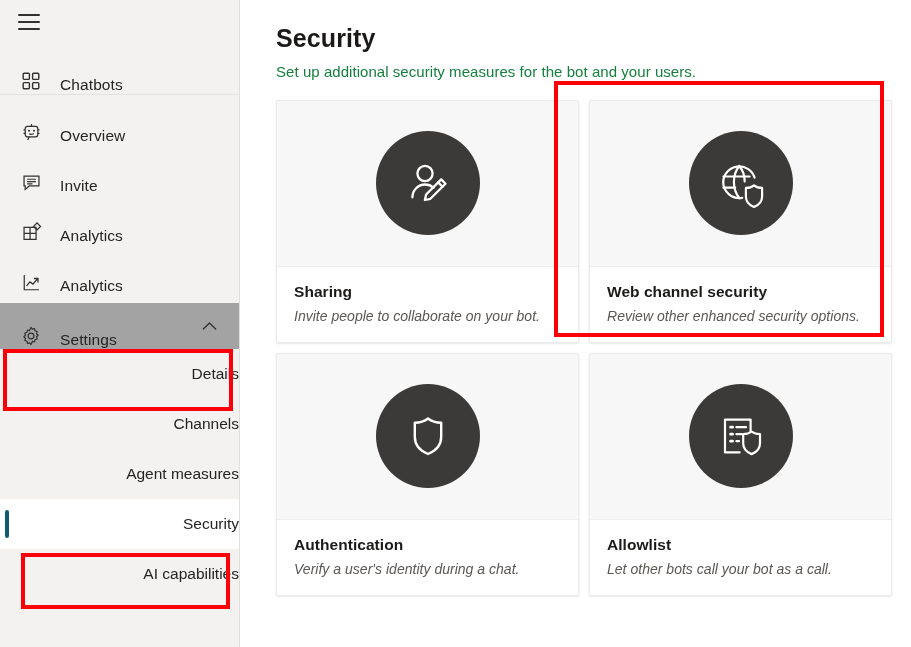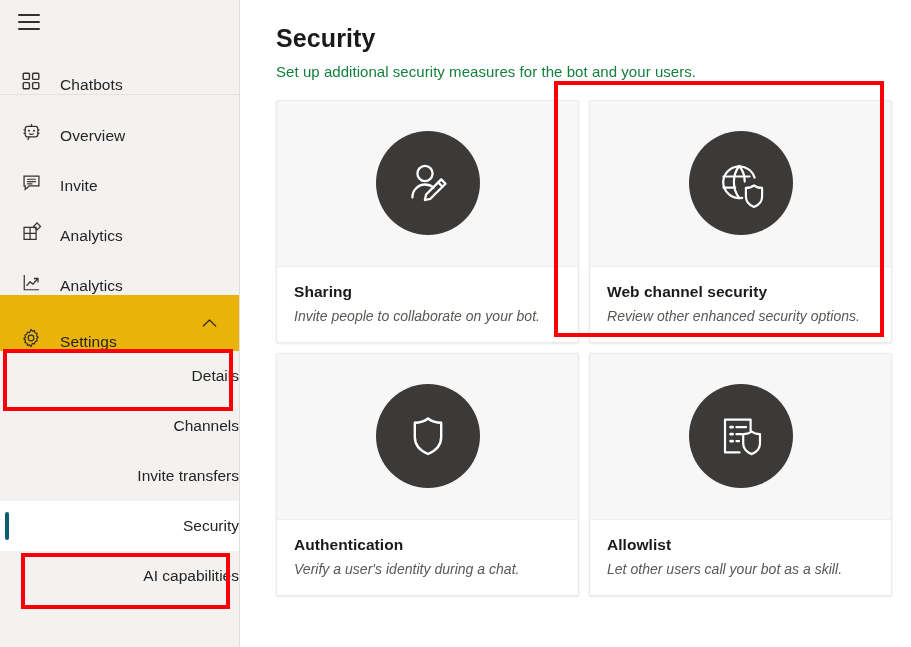--- a/index.html
+++ b/index.html
@@ -63,22 +63,23 @@
     white-space: nowrap;
   }
   .nav-sep {
     height: 1px;
     background: #e4e2e0;
     margin: 0;
   }
 
   
   .nav-item.settings-row {
-    background: #eab308;
-    height: 56px;
+    background: #a3a3a3;
+    height: 46px;
+    margin-top: 8px;
   }
   .nav-item.settings-row .lbl { font-size: 15.5px; }
   .chev {
     position: absolute;
     right: 22px;
     top: 50%;
     transform: translateY(-50%);
     color: #323130;
     display: flex;
   }
@@ -285,21 +286,21 @@
       </span>
     </div>
 
     <div class="sub-item">
       <span>Details</span>
     </div>
     <div class="sub-item">
       <span>Channels</span>
     </div>
     <div class="sub-item">
-      <span>Invite transfers</span>
+      <span>Agent measures</span>
     </div>
     <div class="sub-item selected">
       <span class="sel-bar"></span>
       <span>Security</span>
     </div>
     <div class="sub-item">
       <span>AI capabilities</span>
     </div>
 
     <div class="redbox" style="left:3px; top:349px; width:230px; height:62px;"></div>
@@ -375,21 +376,21 @@
                 <path d="M12 11.6h25.6v11.2M12 11.6v32.8h14.6"></path>
                 <path d="M17.6 19.2h2M17.6 26.2h2M17.6 33.2h2" stroke-width="2.8"></path>
                 <path d="M23.4 19.2h9.6M23.4 26.2h5.2M23.4 33.2h2.6"></path>
                 <path d="M38.6 23.5c-2.3 1.9-5.3 2.7-8.4 2.7v9c0 5.1 3.4 9 8.4 10.9 5-1.9 8.4-5.8 8.4-10.9v-9c-3.1 0-6.1-.8-8.4-2.7z" fill="#3b3a39"></path>
               </svg>
             </span>
           </div>
         </div>
         <div class="card-body">
           <div class="card-title">Allowlist</div>
-          <div class="card-desc">Let other users call your bot as a skill.</div>
+          <div class="card-desc">Let other bots call your bot as a call.</div>
         </div>
       </div>
 
     </div>
 
     <div class="redbox" style="left:314px; top:81px; width:330px; height:256px;"></div>
   </main>
 
 </div>
 

